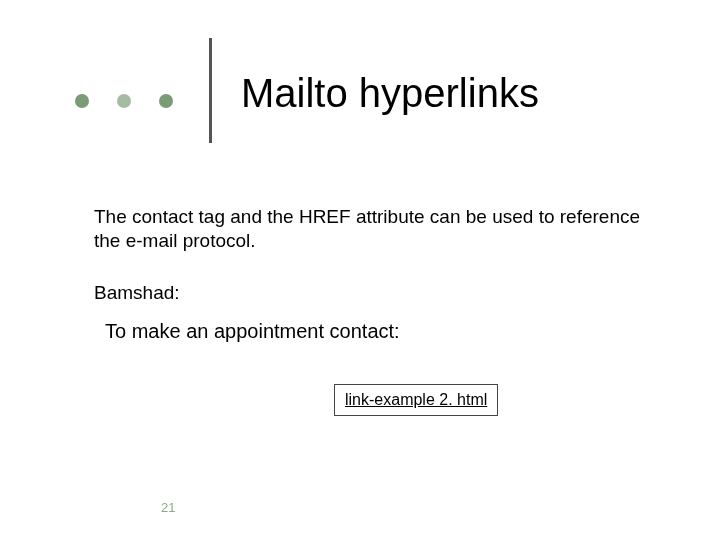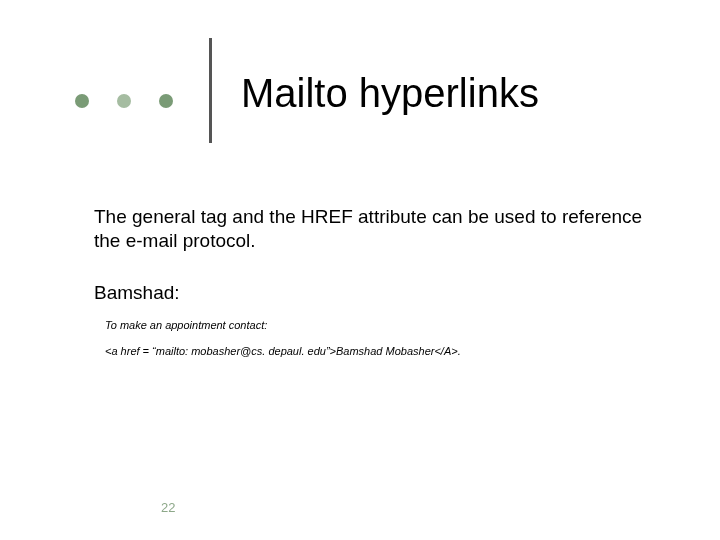--- a/index.html
+++ b/index.html
@@ -53,24 +53,23 @@
   }
   .para1 { margin-bottom: 28px; }
   .para2 { margin-bottom: 16px; }
   .code {
     padding-left: 44px;
     margin-bottom: 18px;
     font-size: 19px;
   }
   .example-label { margin-bottom: 14px; }
   .example-text {
-    font-size: 11px;
+    font-size: 20px;
     line-height: 1.35;
     margin-bottom: 28px;
-    font-style: italic;
   }
   .link-box {
     display: inline-block;
     border: 1px solid #444;
     padding: 5px 10px;
     font-size: 16px;
     text-decoration: underline;
     color: #000;
     position: relative;
     left: 240px;
@@ -90,21 +89,21 @@
   <div class="dots">
     <div class="dot dot1"></div>
     <div class="dot dot2"></div>
     <div class="dot dot3"></div>
   </div>
   <div class="vline"></div>
   <div class="title">Mailto hyperlinks</div>
 </div>
 
 <div class="content">
-  <div class="para1">The general tag and the HREF attribute can be used to reference the e-mail protocol.</div>
+  <div class="para1">The contact tag and the HREF attribute can be used to reference the e-mail protocol.</div>
   <div class="example-label">Bamshad:</div>
   <div class="example-text">
     <div>To make an appointment contact:</div>
-    <div>&lt;a href = “mailto: mobasher@cs. depaul. edu”&gt;Bamshad Mobasher&lt;/A&gt;.</div>
   </div>
+  <a class="link-box">link-example 2. html</a>
 </div>
 
-<div class="page-num">22</div>
+<div class="page-num">21</div>
 
 </body></html>

